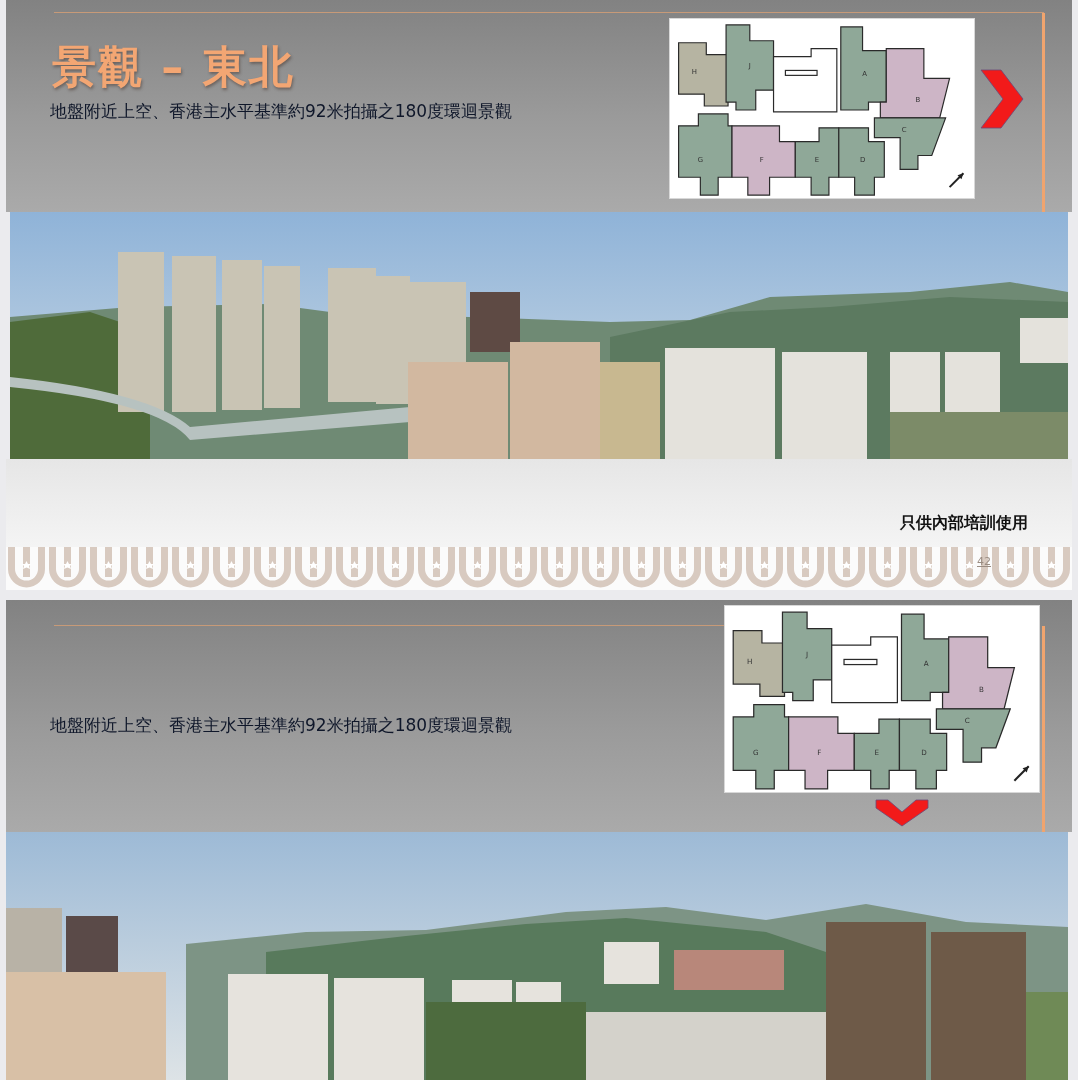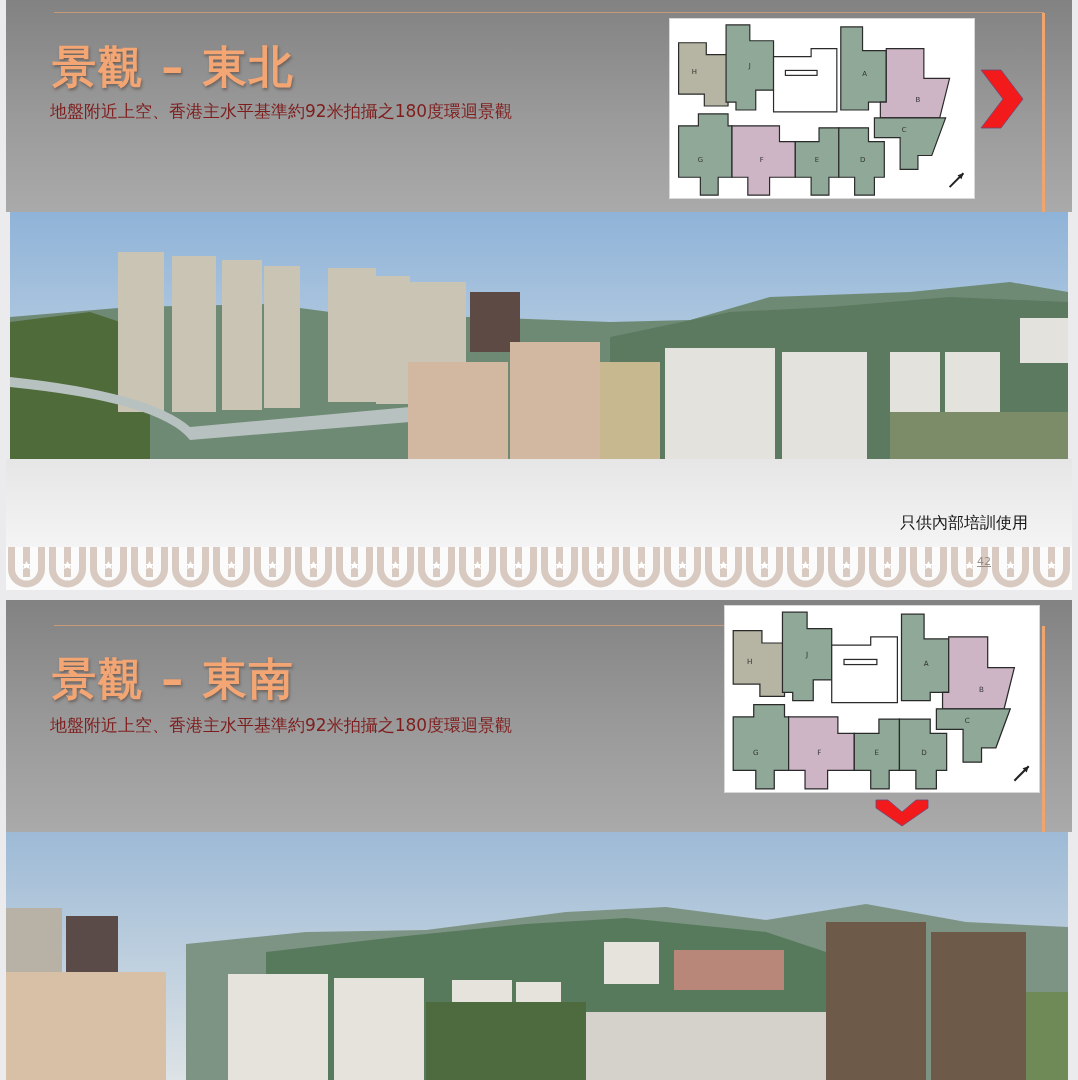--- a/index.html
+++ b/index.html
@@ -30,21 +30,21 @@
     position: absolute; left: 46px;
     font-family: "DejaVu Sans", sans-serif; font-weight: bold;
     font-size: 44px; color: #f3a673; letter-spacing: 2px;
     text-shadow: 1px 2px 3px rgba(60,40,30,0.45);
   }
   #slide1 .slide-title { top: 38px; }
   #slide2 .slide-title { top: 650px; top: 50px; }
 
   .slide-subtitle {
     position: absolute; left: 44px;
-    font-size: 17px; color: #7f1d1d;
+    font-size: 17px; color: #0f172a;
   }
   #slide1 .slide-subtitle { top: 100px; }
   #slide2 .slide-subtitle { top: 114px; }
 
   
   .floorplan { position: absolute; background: #ffffff; border: 1px solid #d8d8d8; }
   #slide1 .floorplan { left: 663px; top: 18px; width: 306px; height: 181px; }
   #slide2 .floorplan { left: 718px; top: 5px; width: 316px; height: 188px; }
   .floorplan svg { width: 100%; height: 100%; display: block; }
 
@@ -59,21 +59,21 @@
   #slide2 .panorama { top: 232px; width: 1062px; height: 248px; left: 0; }
   .panorama svg { width: 100%; height: 100%; display: block; }
 
   
   .footer-area {
     position: absolute; left: 0; top: 459px; width: 100%; height: 88px;
     background: linear-gradient(180deg, #e6e6e6, #f4f4f4);
   }
   .footer-note {
     position: absolute; right: 44px; top: 513px;
-    font-size: 16px; font-weight: normal; color: #111;
+    font-size: 16px; font-weight: bold; color: #111;
   }
   .border-pattern { position: absolute; left: 0; top: 547px; width: 100%; height: 43px; background: #fbfbfb; }
   .border-pattern svg { width: 100%; height: 100%; display: block; }
   .page-number {
     position: absolute; left: 971px; top: 555px;
     font-size: 11px; color: #9a8c82; text-decoration: underline;
   }
 </style>
 </head>
 <body>
@@ -198,21 +198,20 @@
     </svg>
   </div>
   <div class="page-number">42</div>
 </div>
 
 <div class="slide" id="slide2">
   <div class="slide-header"></div>
   <div class="top-rule"></div>
   <div class="right-rule"></div>
 
-  <div class="slide-title">景觀 – 東南</div>
   <div class="slide-subtitle">地盤附近上空、香港主水平基準約92米拍攝之180度環迴景觀</div>
 
   <div class="floorplan">
     <svg viewBox="0 0 306 181" preserveAspectRatio="none">
       <g stroke="#2a2a2a" stroke-width="1.2">
         <polygon points="8,24 36,24 36,36 58,36 58,88 34,88 34,76 8,76" fill="#b6b4a2"></polygon>
         <polygon points="56,6 80,6 80,22 104,22 104,72 86,72 86,92 66,92 66,84 56,84" fill="#8fa898"></polygon>
         <polygon points="104,38 142,38 142,30 168,30 168,94 104,94" fill="#ffffff"></polygon>
         <rect x="116" y="52" width="32" height="5" fill="#ffffff"></rect>
         <polygon points="172,8 194,8 194,32 218,32 218,84 200,84 200,92 172,92" fill="#8fa898"></polygon>

